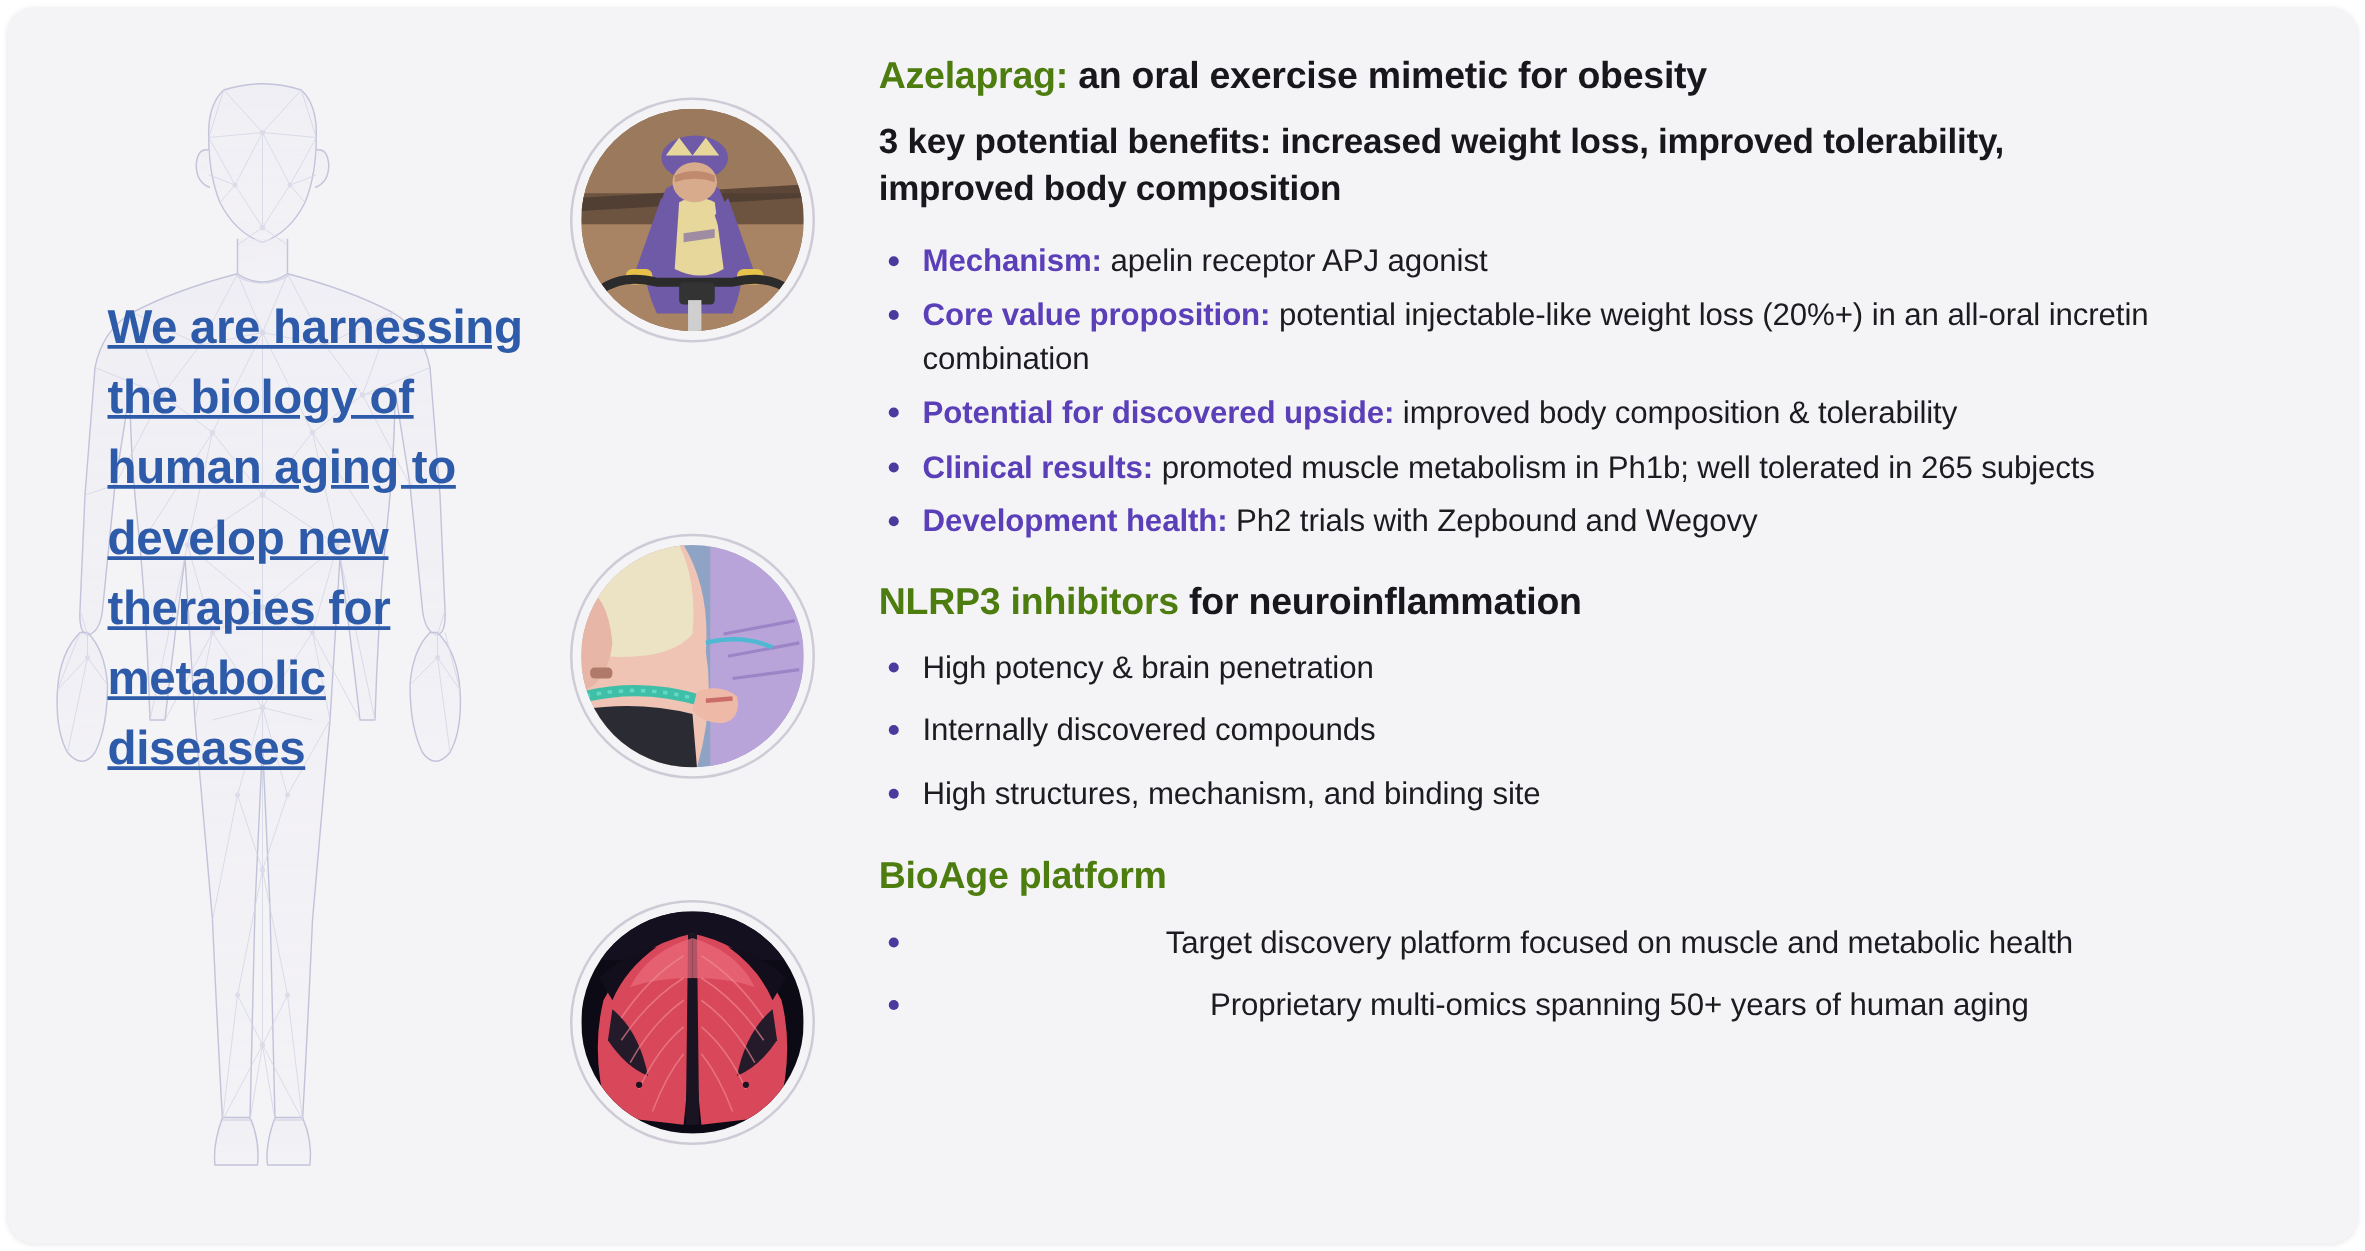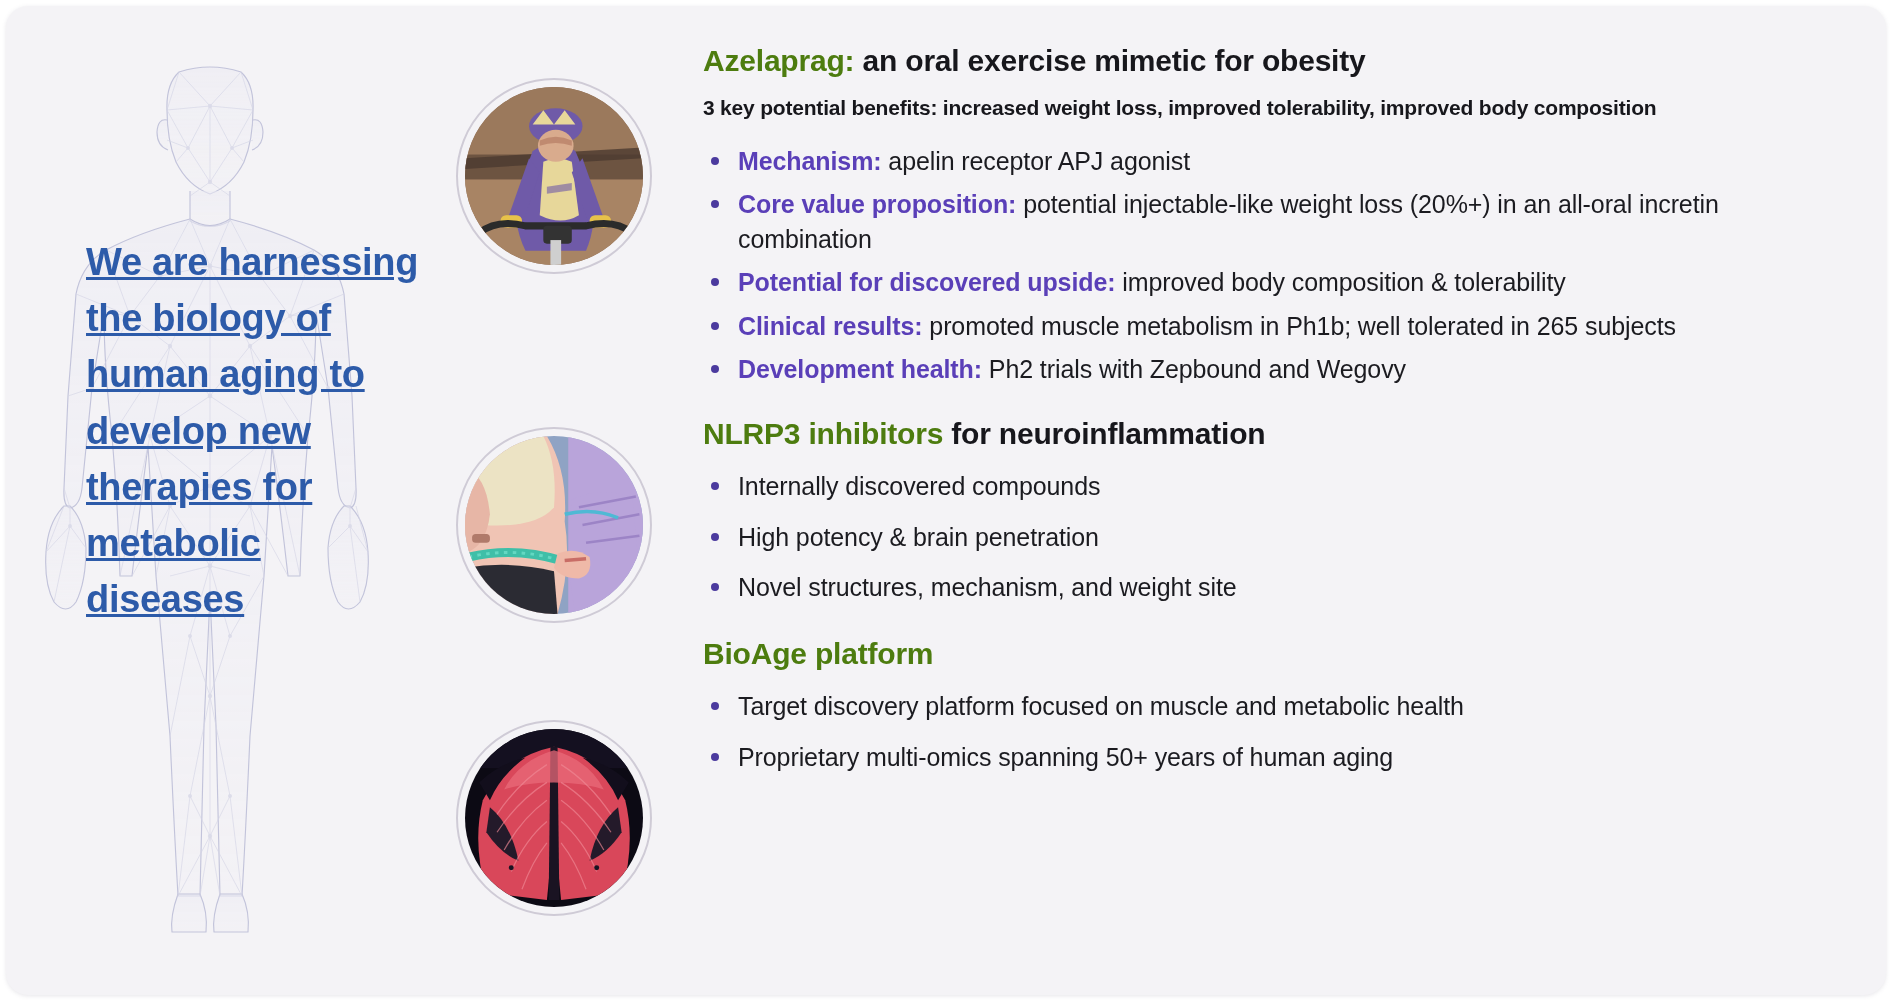--- a/index.html
+++ b/index.html
@@ -90,21 +90,21 @@
   .section-title {
     font-size: 30px;
     font-weight: 700;
     color: #17171c;
     letter-spacing: -0.2px;
     line-height: 1.28;
   }
   .section-title .accent { color: #4d7c0f; }
 
   .lede {
-    font-size: 21px;
+    font-size: 28px;
     font-weight: 700;
     color: #17171c;
     line-height: 1.36;
     margin-top: 14px;
     max-width: 960px;
     letter-spacing: -0.2px;
   }
 
   ul.bullets {
     list-style: none;
@@ -131,21 +131,21 @@
   }
   ul.bullets li .lbl {
     color: #5a3fb8;
     font-weight: 600;
     text-align: right;
   }
   #azelaprag-bullets { margin-top: 21px; }
   #nlrp3-title  { margin-top: 28px; }
   #nlrp3-bullets { margin-top: 16px; }
   #bioage-title { margin-top: 30px; }
-  #bioage-bullets { margin-top: 16px; }
+  #bioage-bullets { margin-top: 16px; text-align: center; }
   #nlrp3-bullets li, #bioage-bullets li { margin-bottom: 16px; }
 </style>
 </head>
 <body>
 
 <div id="slide-card">
 
   <div id="left-panel">
 
     <div id="human-figure-illustration">
@@ -364,29 +364,29 @@
       </li>
     </ul>
 
     <div class="section-title" id="nlrp3-title">
       <span class="accent">NLRP3 inhibitors</span><span> for neuroinflammation</span>
     </div>
 
     <ul class="bullets" id="nlrp3-bullets">
       <li>
         <span class="dot"></span>
+        <span>High potency &amp; brain penetration</span>
+      </li>
+      <li>
+        <span class="dot"></span>
         <span>Internally discovered compounds</span>
       </li>
       <li>
         <span class="dot"></span>
-        <span>High potency &amp; brain penetration</span>
-      </li>
-      <li>
-        <span class="dot"></span>
-        <span>Novel structures, mechanism, and weight site</span>
+        <span>High structures, mechanism, and binding site</span>
       </li>
     </ul>
 
     <div class="section-title" id="bioage-title">
       <span class="accent">BioAge platform</span><span></span>
     </div>
 
     <ul class="bullets" id="bioage-bullets">
       <li>
         <span class="dot"></span>

